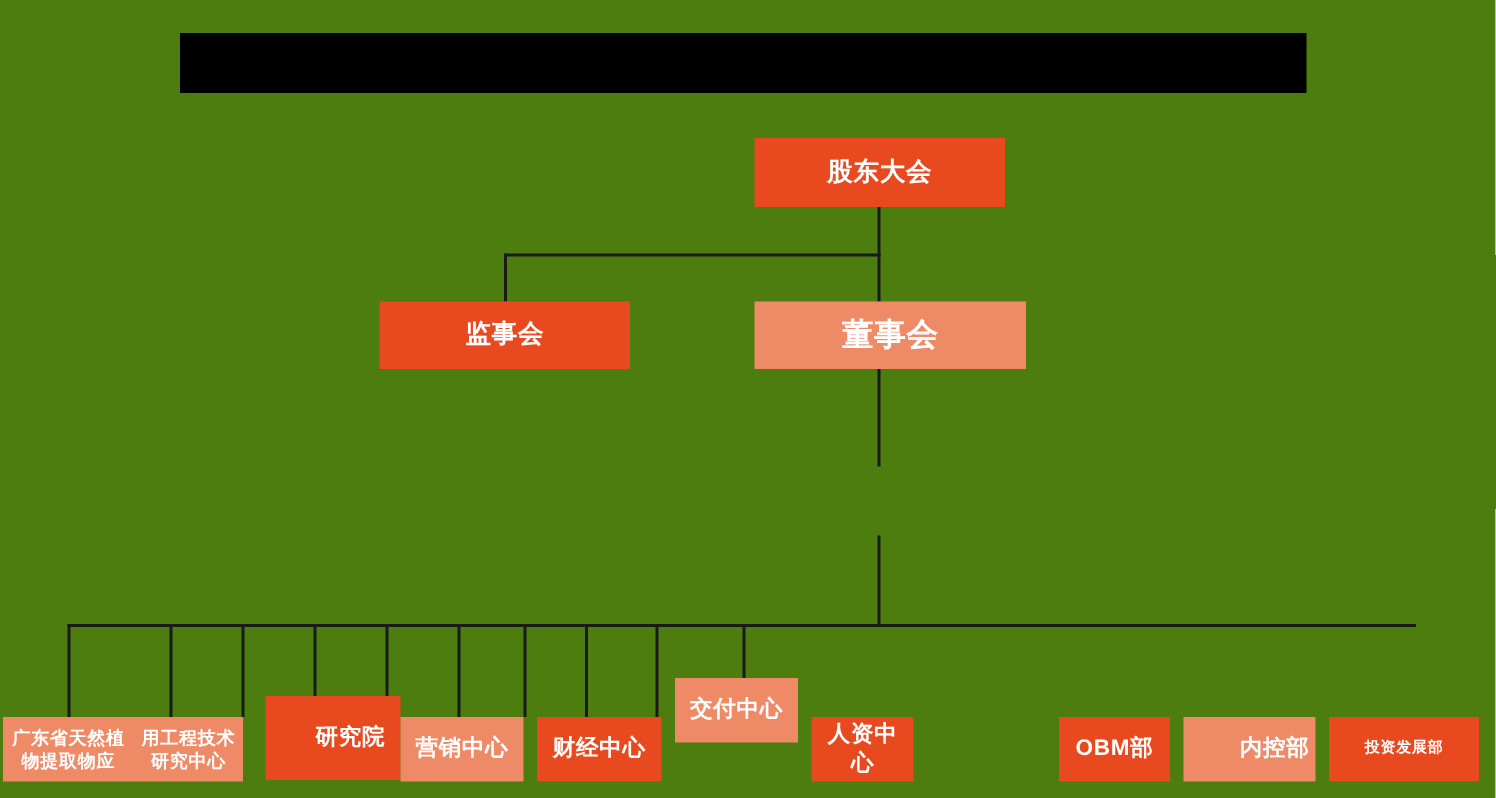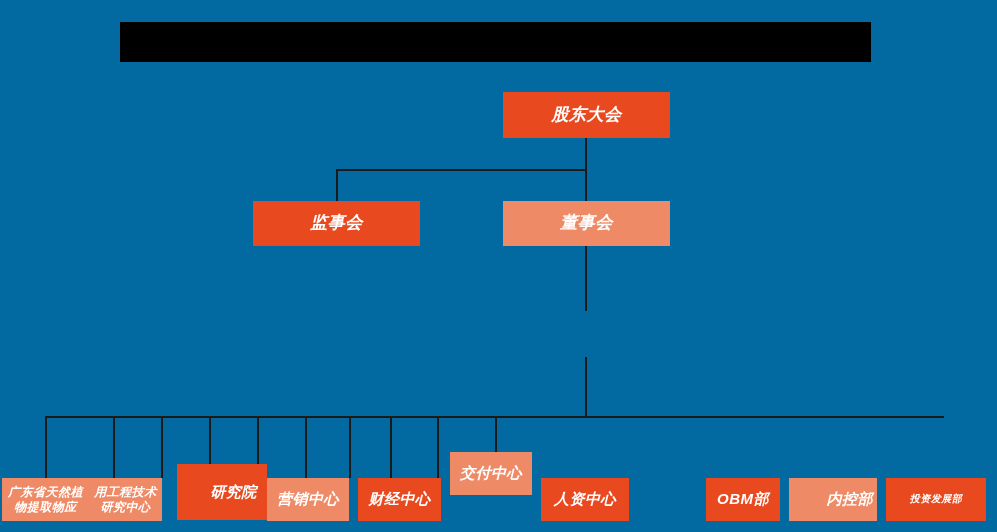--- a/index.html
+++ b/index.html
@@ -7,23 +7,22 @@
     padding: 0;
     background: #ffffff;
   }
   body {
     font-family: "Liberation Sans", "DejaVu Sans", sans-serif;
   }
   #canvas {
     position: relative;
     width: 997px;
     height: 532px;
-    background: #0369a1;
+    background: #4d7c0f;
     overflow: hidden;
-    font-style: italic;
   }
   
   .title-banner {
     position: absolute;
     left: 120px;
     top: 22px;
     width: 751px;
     height: 40px;
     background: #000000;
   }
@@ -87,21 +86,21 @@
   <div class="line v" style="left:495px; top:416px; height:62px;"></div>
 
   <div class="node dark" style="left:503px; top:92px; width:167px; height:46px; font-size:17px;">
     <span class="label">股东大会</span>
   </div>
 
   <div class="node dark" style="left:253px; top:201px; width:167px; height:45px; font-size:17px;">
     <span class="label">监事会</span>
   </div>
 
-  <div class="node light" style="left:503px; top:201px; width:167px; height:45px; font-size:17px;align-items:center;">
+  <div class="node light" style="left:503px; top:201px; width:181px; height:45px; font-size:21px;align-items:center;">
     <span class="label">董事会</span>
   </div>
 
 
   <div class="node light" style="left:2px; top:478px; width:160px; height:43px; font-size:12px; flex-direction:row; justify-content:center;">
     <span class="label">广东省天然植物提取物应</span>
     <span class="label">用工程技术研究中心</span>
   </div>
 
   <div class="node dark" style="left:177px; top:464px; width:90px; height:56px; font-size:15px;padding-left:23px;">
@@ -113,21 +112,21 @@
   </div>
 
   <div class="node dark" style="left:358px; top:478px; width:83px; height:43px; font-size:15px;">
     <span class="label">财经中心</span>
   </div>
 
   <div class="node light" style="left:450px; top:452px; width:82px; height:43px; font-size:15px;">
     <span class="label">交付中心</span>
   </div>
 
-  <div class="node dark" style="left:541px; top:478px; width:88px; height:43px; font-size:15px;">
+  <div class="node dark" style="left:541px; top:478px; width:68px; height:43px; font-size:15px;">
     <span class="label">人资中心</span>
   </div>
 
 
   <div class="node dark" style="left:706px; top:478px; width:74px; height:43px; font-size:15px;">
     <span class="label">OBM部</span>
   </div>
 
   <div class="node light" style="left:789px; top:478px; width:88px; height:43px; font-size:15px;justify-content:flex-end;">
     <span class="label">内控部</span>

